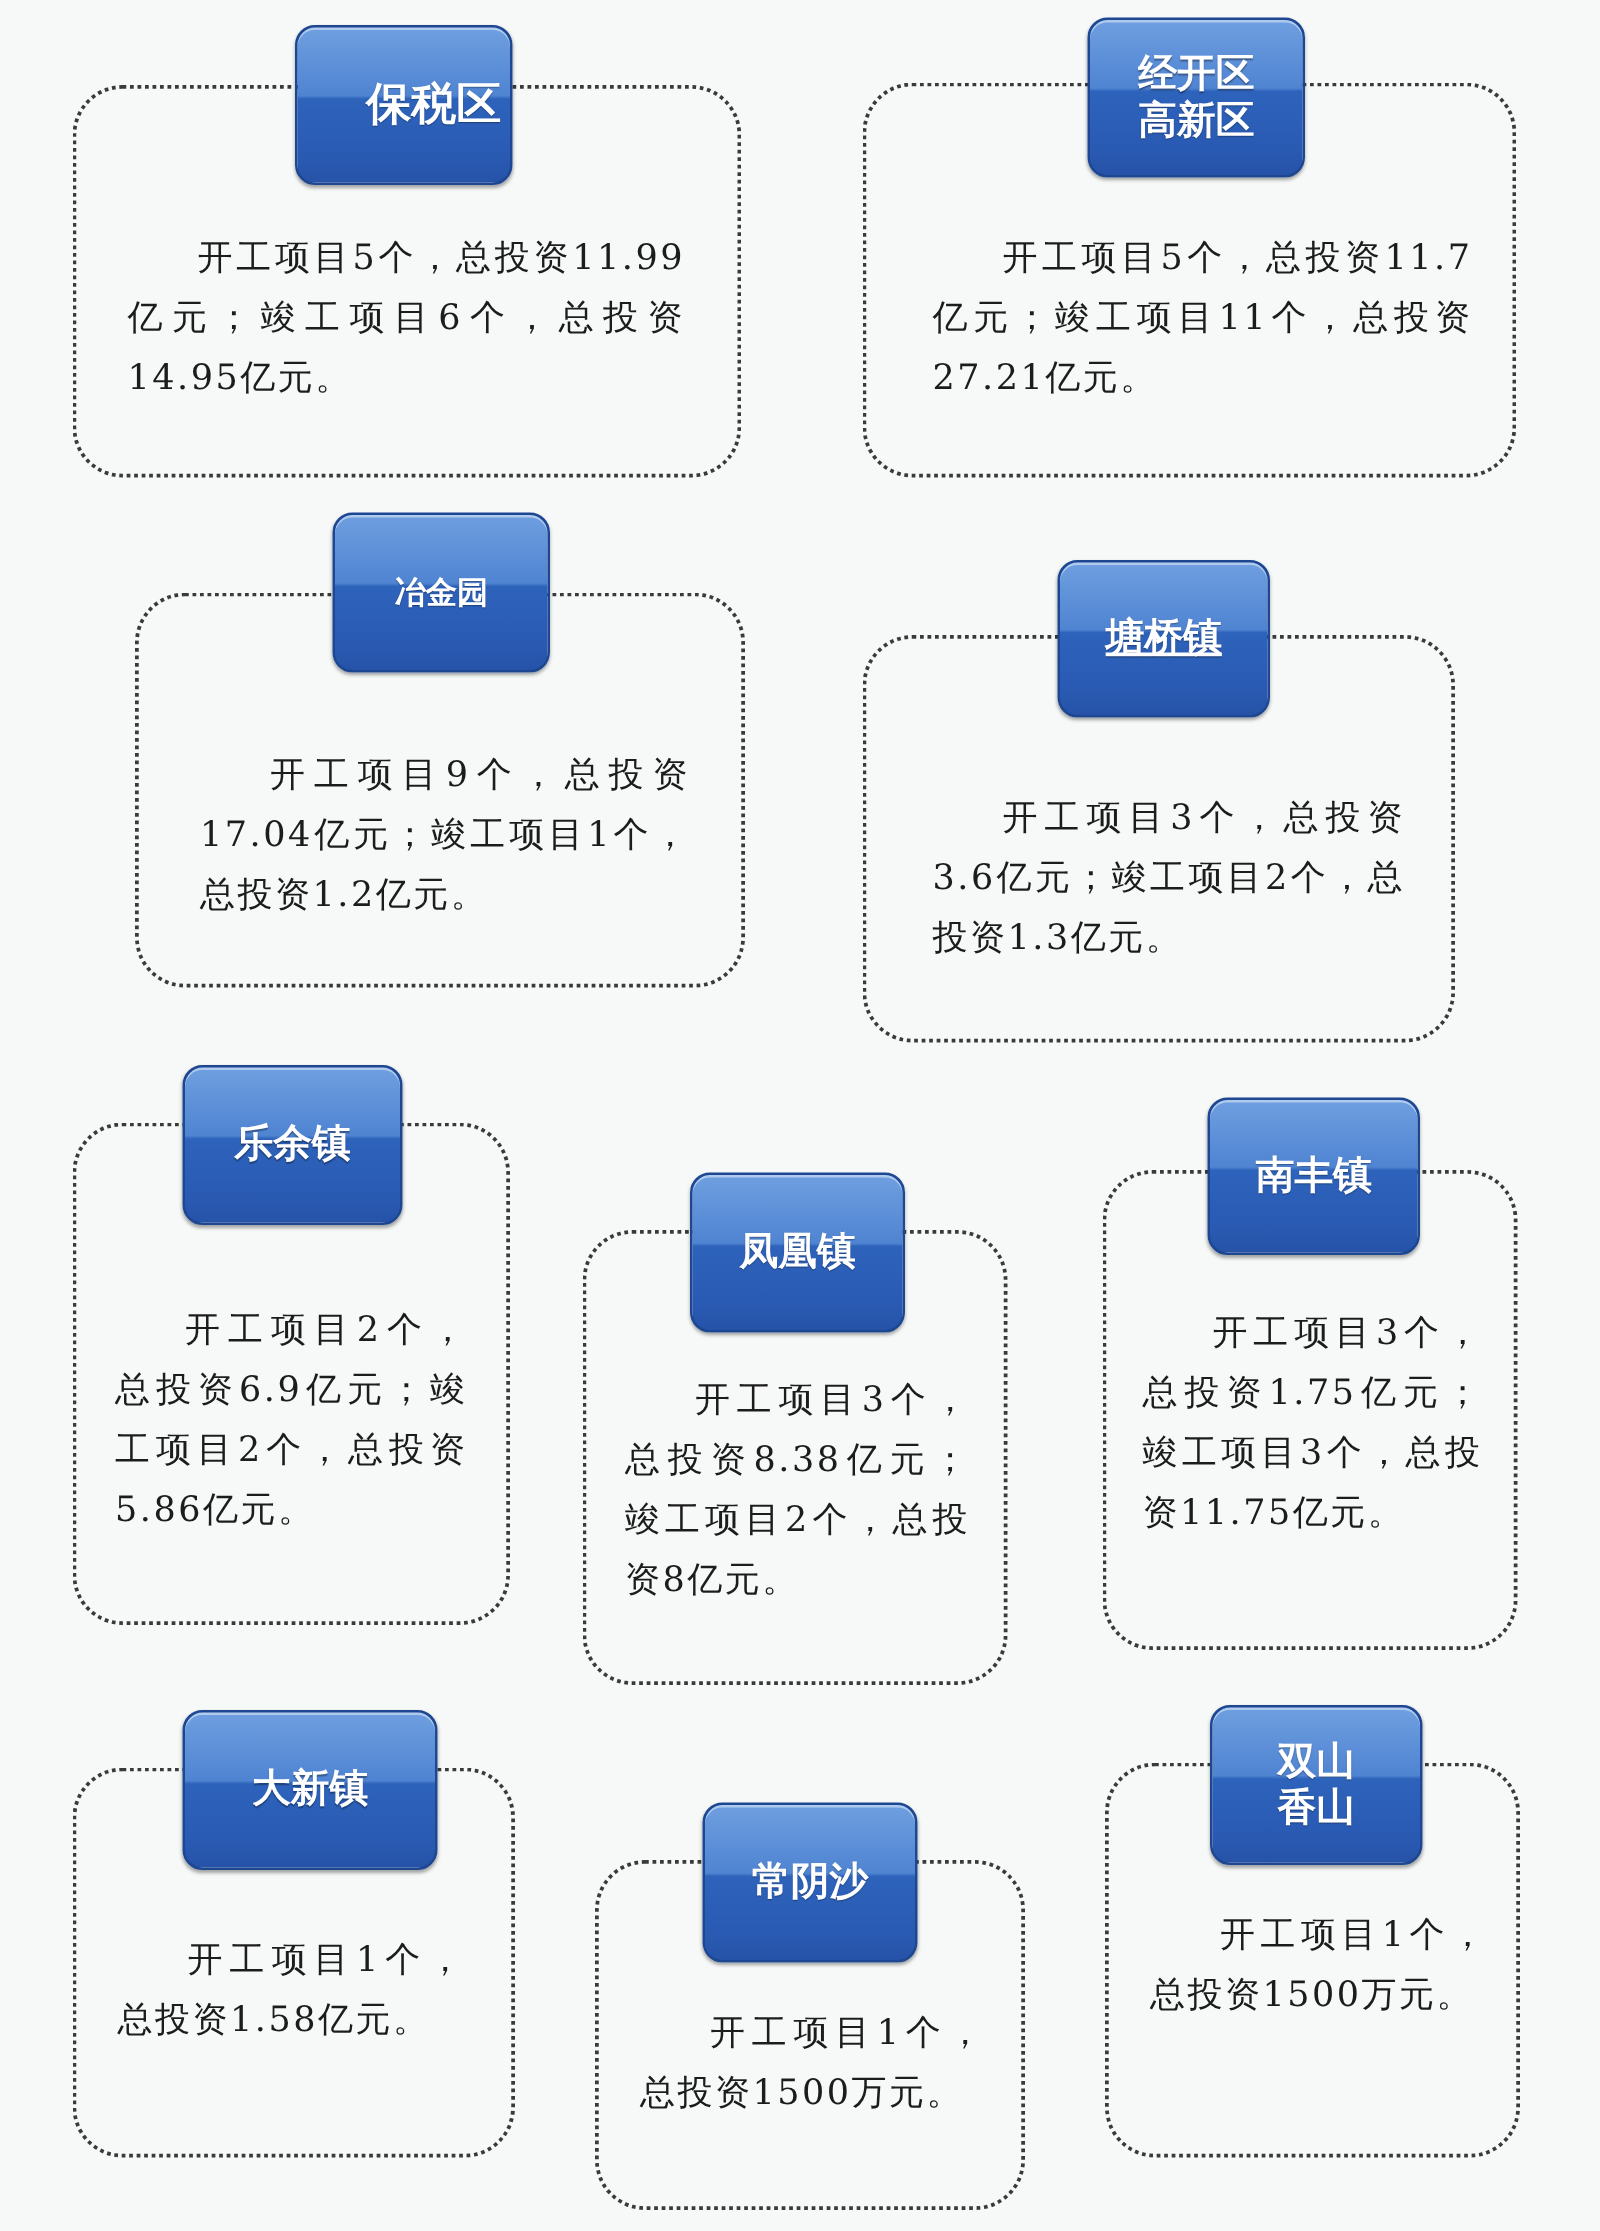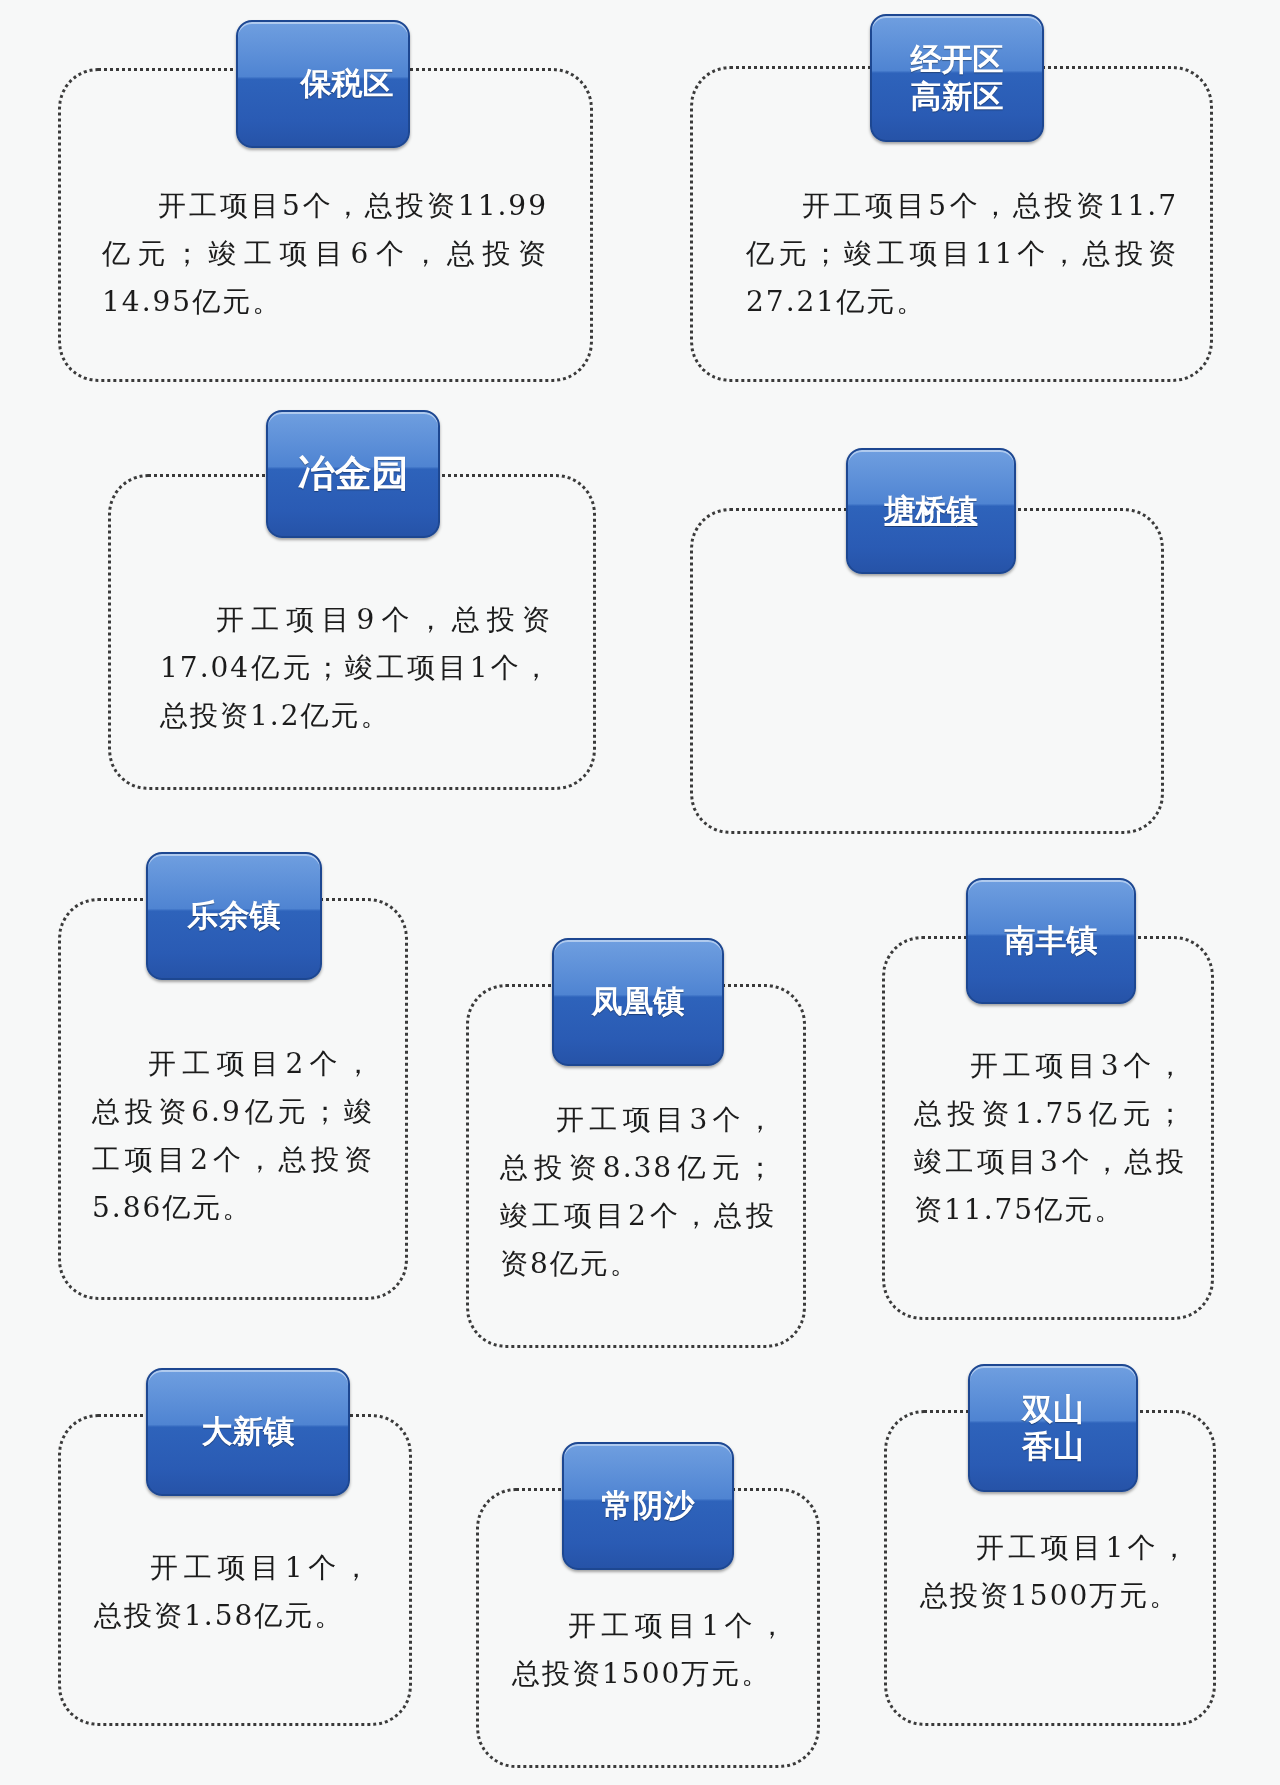--- a/index.html
+++ b/index.html
@@ -54,48 +54,49 @@
       letter-spacing: 2px;
       text-align: justify;
       text-indent: 2em;
     }
   </style>
 </head>
 <body>
 
 <div class="card" style="left:58px; top:20px; width:535px; height:362px;">
   <div class="frame" style="top:48px;"></div>
-  <div class="label" style="left:178px; top:0px; width:174px; height:128px; font-size:31px;padding-left:48px;">
+  <div class="label" style="left:178px; top:0px; width:174px; height:128px; font-size:36px;padding-left:48px;">
     <span class="line">保税区</span>
   </div>
   <div class="body" style="left:44px; top:162px; width:446px;">开工项目5个，总投资11.99亿元；竣工项目6个，总投资14.95亿元。</div>
 </div>
 
 <div class="card" style="left:690px; top:14px; width:523px; height:368px;">
   <div class="frame" style="top:52px;"></div>
   <div class="label" style="left:180px; top:0px; width:174px; height:128px; font-size:31px;">
     <span class="line">经开区</span>
     <span class="line">高新区</span>
   </div>
   <div class="body" style="left:56px; top:168px; width:432px;">开工项目5个，总投资11.7亿元；竣工项目11个，总投资27.21亿元。</div>
 </div>
 
 <div class="card" style="left:108px; top:410px; width:488px; height:380px;">
   <div class="frame" style="top:64px;"></div>
-  <div class="label" style="left:158px; top:0px; width:174px; height:128px; font-size:37px;">
+  <div class="label" style="left:158px; top:0px; width:174px; height:128px; font-size:25px;">
     <span class="line">冶金园</span>
   </div>
   <div class="body" style="left:52px; top:186px; width:392px;">开工项目9个，总投资17.04亿元；竣工项目1个，总投资1.2亿元。</div>
 </div>
 
 <div class="card" style="left:690px; top:448px; width:474px; height:386px;">
   <div class="frame" style="top:60px;"></div>
   <div class="label" style="left:156px; top:0px; width:170px; height:126px; font-size:31px;text-decoration:underline;">
     <span class="line">塘桥镇</span>
   </div>
+  <div class="body" style="left:56px; top:182px; width:378px;">开工项目3个，总投资3.6亿元；竣工项目2个，总投资1.3亿元。</div>
 </div>
 
 <div class="card" style="left:58px; top:852px; width:350px; height:448px;">
   <div class="frame" style="top:46px;"></div>
   <div class="label" style="left:88px; top:0px; width:176px; height:128px; font-size:31px;">
     <span class="line">乐余镇</span>
   </div>
   <div class="body" style="left:34px; top:188px; width:282px;">开工项目2个，总投资6.9亿元；竣工项目2个，总投资5.86亿元。</div>
 </div>
 

